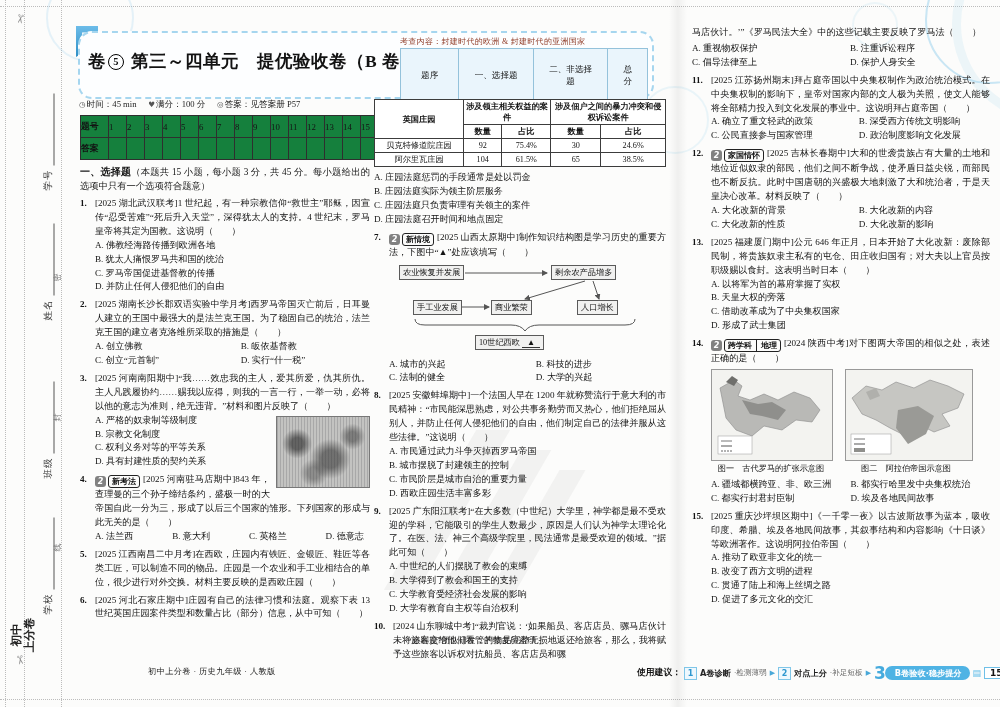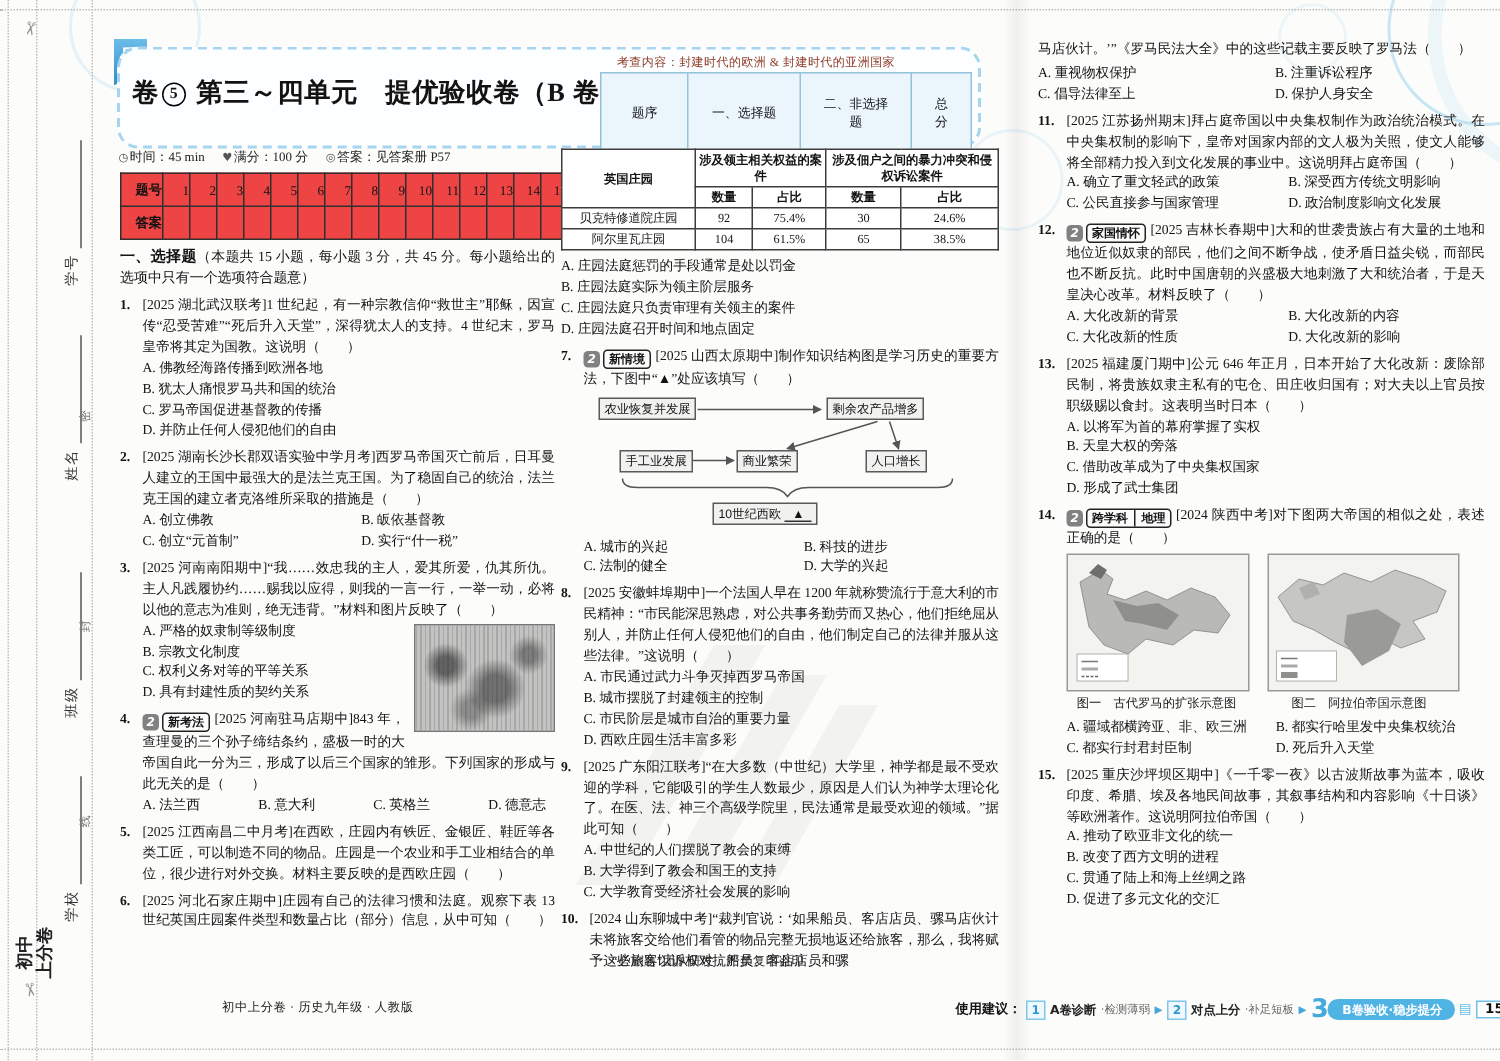--- a/index.html
+++ b/index.html
@@ -25,32 +25,32 @@
   .ribbon{position:absolute;left:76px;top:26px;width:22px;height:31px;color:#fff;
           background:linear-gradient(180deg,#6cbce9,#2e8fc5);
           clip-path:polygon(0 0,100% 0,100% 100%,50% 78%,0 100%);
           font:bold 13px/26px "DejaVu Sans",sans-serif;text-align:center}
   .hdr{position:absolute;left:78px;top:31px;width:572px;height:64px;border:2px dashed #a6d6ef;
        border-radius:14px;background:#fdfeff}
   .title{position:absolute;left:8px;top:16px;width:304px;text-align:center;font-weight:bold;
          font-size:17.5px;letter-spacing:.5px;white-space:nowrap}
   .cnum{display:inline-block;width:14px;height:14px;line-height:14px;border:1.6px solid #000;
         border-radius:50%;font-size:10.5px;text-align:center;vertical-align:2px;margin:0 2px}
-  .scope{position:absolute;left:300px;top:3px;width:248px;text-align:center;font-size:8px;
+  .scope{position:absolute;left:320px;top:3px;width:248px;font-size:8px;
          color:#8f3a26;letter-spacing:.3px;white-space:nowrap}
   .score{position:absolute;left:320px;top:15px;width:248px;border-collapse:collapse;
          font-size:8.6px;text-align:center;background:#eaf5fc}
   .score td{border:1px solid #94c2db;height:21px;padding:15px}
   
   .meta{position:absolute;left:78px;top:99px;width:292px;font-size:8.6px;
         white-space:nowrap;color:#222}
   .meta .ic{font-family:"DejaVu Sans",sans-serif;font-size:7.5px;color:#555;margin:0 1px}
   
   .ans{position:absolute;left:80px;top:115px;border-collapse:collapse;font-size:8.8px;
-       text-align:right;background:#ef4444}
+       text-align:left;background:#15803d}
   .ans td{border:1px solid #2f2f2f;width:17px;height:21px;padding:0}
   .ans td.hd{width:27px;font-weight:bold}
   
   .sect{position:absolute;left:80px;top:165px;width:290px;font-size:9.3px;line-height:14px;text-align:justify}
   .sect b{font-size:10px}
   .col{position:absolute;font-size:9.1px;line-height:13.9px;text-align:justify;overflow:hidden}
   .q{position:relative;padding-left:15px;margin-bottom:4px}
   .q.w2{padding-left:19px}
   .qn{position:absolute;left:0;top:0;font-weight:bold}
   .opt2{display:grid;grid-template-columns:53% 47%}
@@ -66,21 +66,21 @@
         background:
           radial-gradient(circle at 22% 38%,rgba(35,35,35,.6) 0 6px,transparent 15px),
           radial-gradient(circle at 58% 60%,rgba(45,45,45,.55) 0 9px,transparent 20px),
           radial-gradient(circle at 82% 28%,rgba(55,55,55,.5) 0 5px,transparent 13px),
           radial-gradient(circle at 40% 80%,rgba(60,60,60,.4) 0 6px,transparent 14px),
           repeating-linear-gradient(90deg,#a8a8a8 0 1px,#c3c3c1 1px 3px)}
   .manor{border-collapse:collapse;font-size:8.2px;text-align:center;width:292px;margin:1px 0 4px;background:#fff}
   .manor td{border:1px solid #3c3c3c;padding:1px 2px;line-height:11px}
   .manor .b{font-weight:bold}
   
-  .flow{position:relative;height:94px;margin:3px 0 1px;font-size:8.2px;font-family:Liberation Sans, sans-serif}
+  .flow{position:relative;height:94px;margin:3px 0 1px;font-size:8.2px;font-family:Liberation Serif, serif}
   .fbox{position:absolute;border:1px solid #5a5a5a;background:#f1f1f0;padding:0 3px;line-height:13px;white-space:nowrap}
   .fbox .u{border-bottom:1px solid #333;padding:0 5px;font-weight:bold}
   .flow svg{position:absolute;left:0;top:0;pointer-events:none}
   
   .mapwrap{display:flex;gap:12px;margin:3px 0 1px}
   .map{border:1px solid #999;background:#f3f3f0;position:relative;overflow:hidden;height:90px}
   .mapcap{display:flex;gap:12px;font-size:8.2px;text-align:center;margin-bottom:2px}
   
   .foot{position:absolute;font-size:8.2px;color:#222;letter-spacing:.4px;white-space:nowrap}
   .usage{position:absolute;left:637px;top:663px;display:flex;align-items:center;gap:3px;
@@ -341,20 +341,21 @@
     <div>B. 城市摆脱了封建领主的控制</div>
     <div>C. 市民阶层是城市自治的重要力量</div>
     <div>D. 西欧庄园生活丰富多彩</div>
   </div>
   <div class="q">
     <span class="qn">9.</span>
     <span>[2025 广东阳江联考]</span><span>“在大多数（中世纪）大学里，神学都是最不受欢迎的学科，它能吸引的学生人数最少，原因是人们认为神学太理论化了。在医、法、神三个高级学院里，民法通常是最受欢迎的领域。”据此可知（　　）</span>
     <div>A. 中世纪的人们摆脱了教会的束缚</div>
     <div>B. 大学得到了教会和国王的支持</div>
     <div>C. 大学教育受经济社会发展的影响</div>
+    <div>D. 大学有教育自主权等自治权利</div>
   </div>
   <div class="q w2">
     <span class="qn">10.</span>
     <span>[2024 山东聊城中考]</span><span>“裁判官说：‘如果船员、客店店员、骡马店伙计未将旅客交给他们看管的物品完整无损地返还给旅客，那么，我将赋予这些旅客以诉权对抗船员、客店店员和骡</span>
   </div>
 </div>
 
 <div class="col" style="left:692px;top:26px;width:298px;height:636px">
   <div class="q" style="padding-left:0">
     <span>马店伙计。’”《罗马民法大全》中的这些记载主要反映了罗马法（　　）</span>
@@ -431,21 +432,21 @@
       </div>
     </div>
     <div class="mapcap">
       <div style="width:120px">图一　古代罗马的扩张示意图</div>
       <div style="width:126px">图二　阿拉伯帝国示意图</div>
     </div>
     <div class="opt2" style="grid-template-columns:50% 50%">
       <div>A. 疆域都横跨亚、非、欧三洲</div>
       <div>B. 都实行哈里发中央集权统治</div>
       <div>C. 都实行封君封臣制</div>
-      <div>D. 死后升入天堂</div>
+      <div>D. 埃及各地民间故事</div>
     </div>
   </div>
   <div class="q w2">
     <span class="qn">15.</span>
     <span>[2025 重庆沙坪坝区期中]</span><span>《一千零一夜》以古波斯故事为蓝本，吸收印度、希腊、埃及各地民间故事，其叙事结构和内容影响《十日谈》等欧洲著作。这说明阿拉伯帝国（　　）</span>
     <div>A. 推动了欧亚非文化的统一</div>
     <div>B. 改变了西方文明的进程</div>
     <div>C. 贯通了陆上和海上丝绸之路</div>
     <div>D. 促进了多元文化的交汇</div>
   </div>

